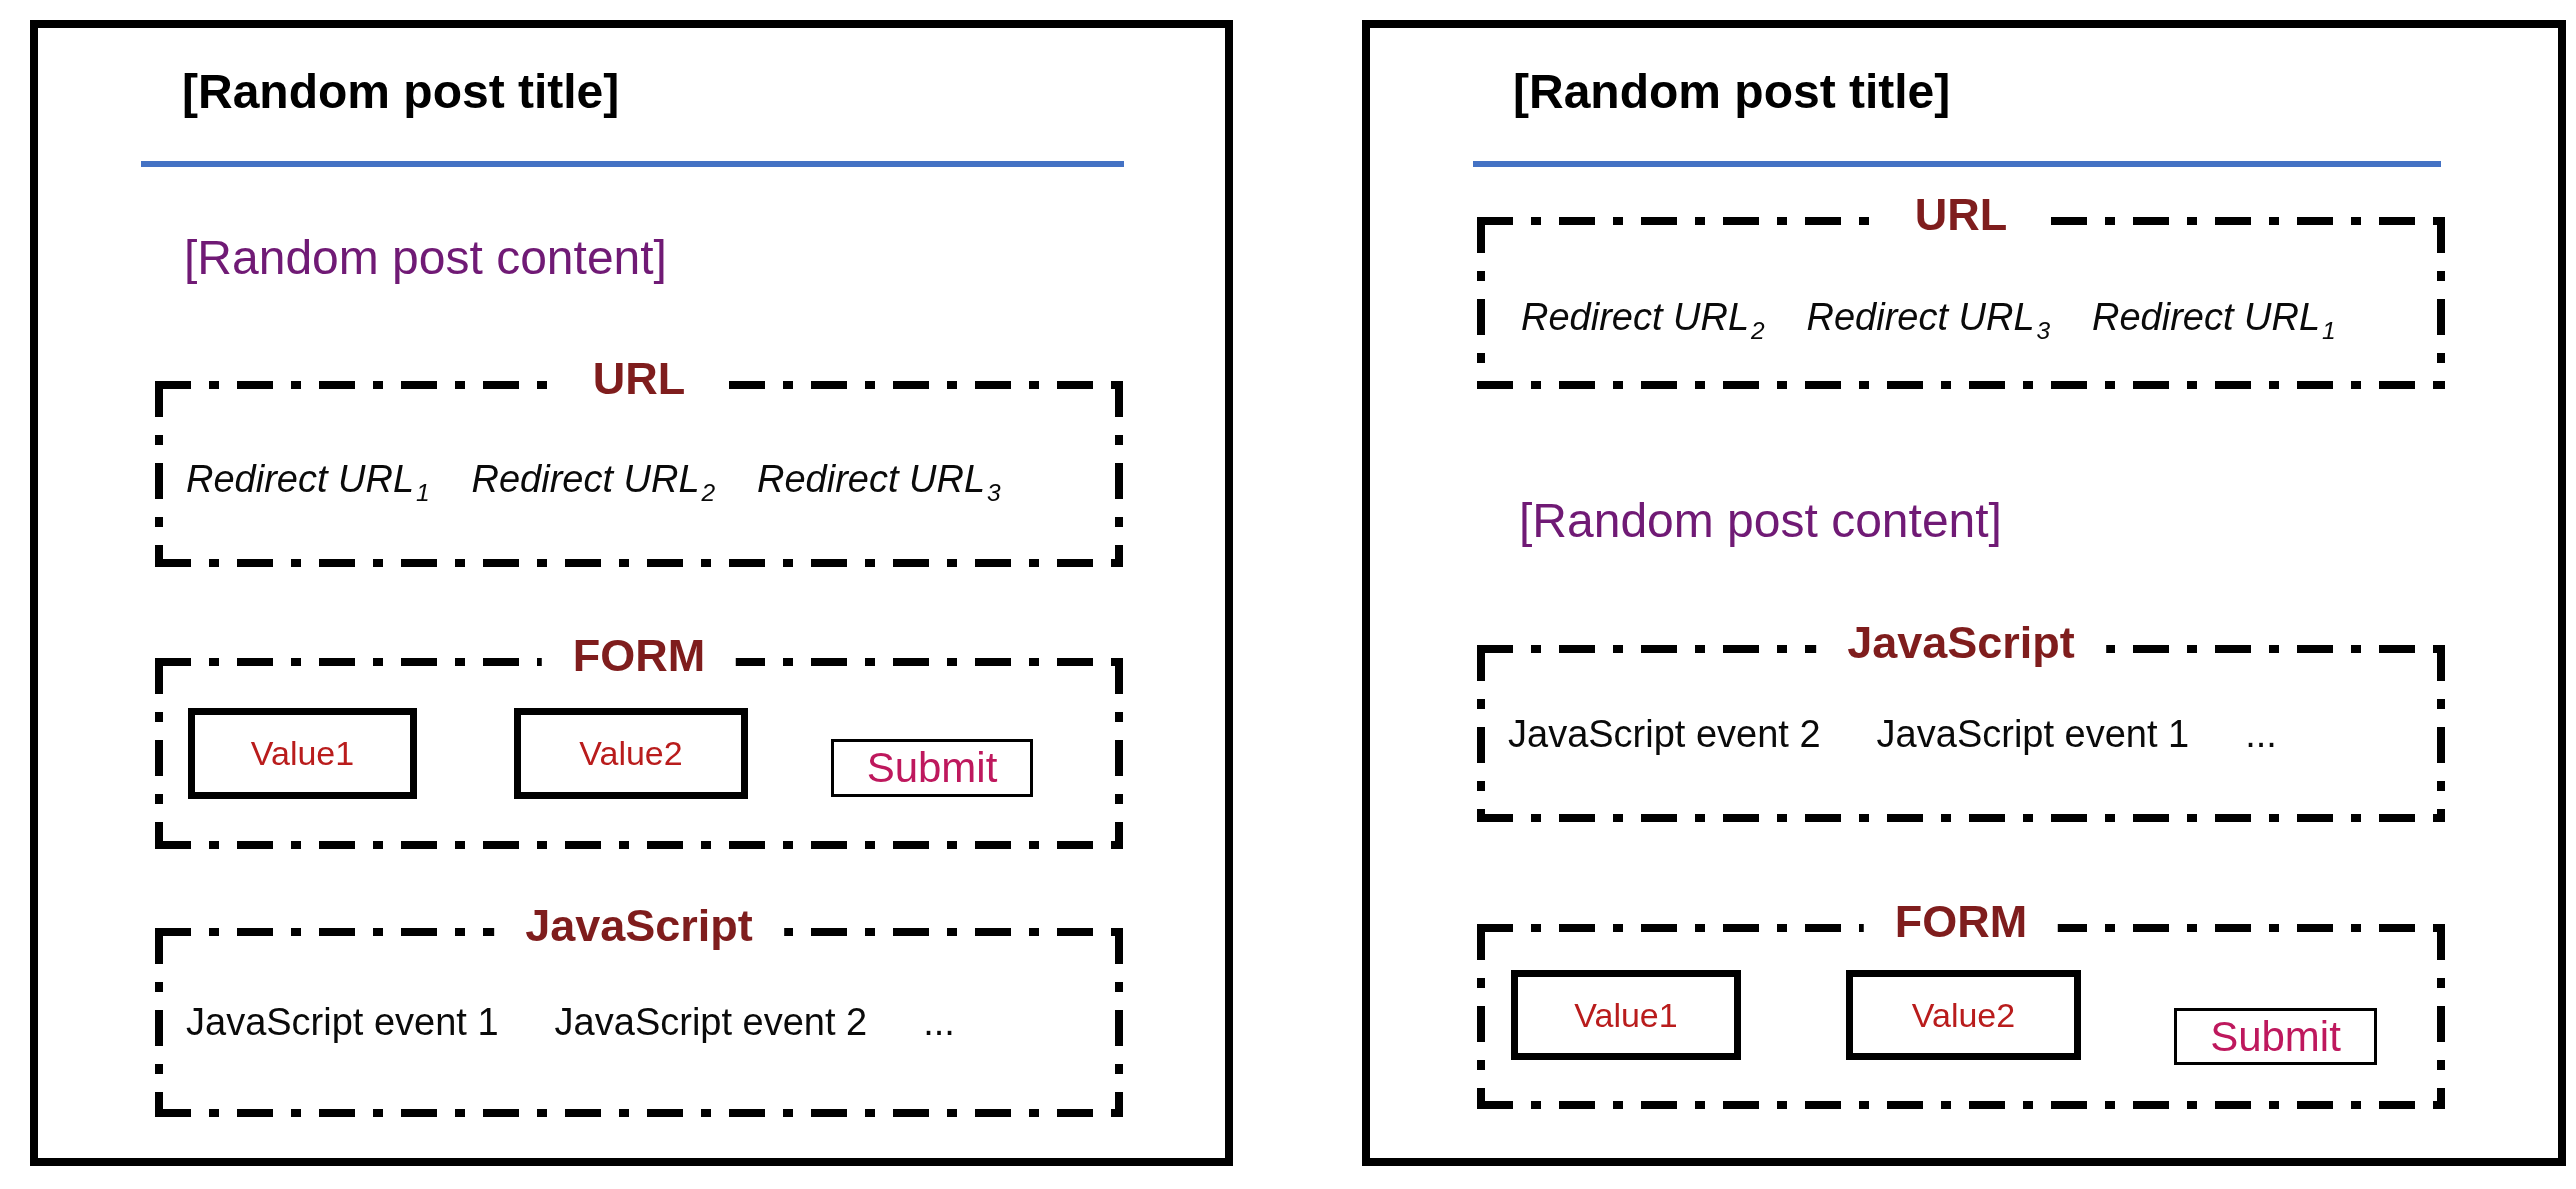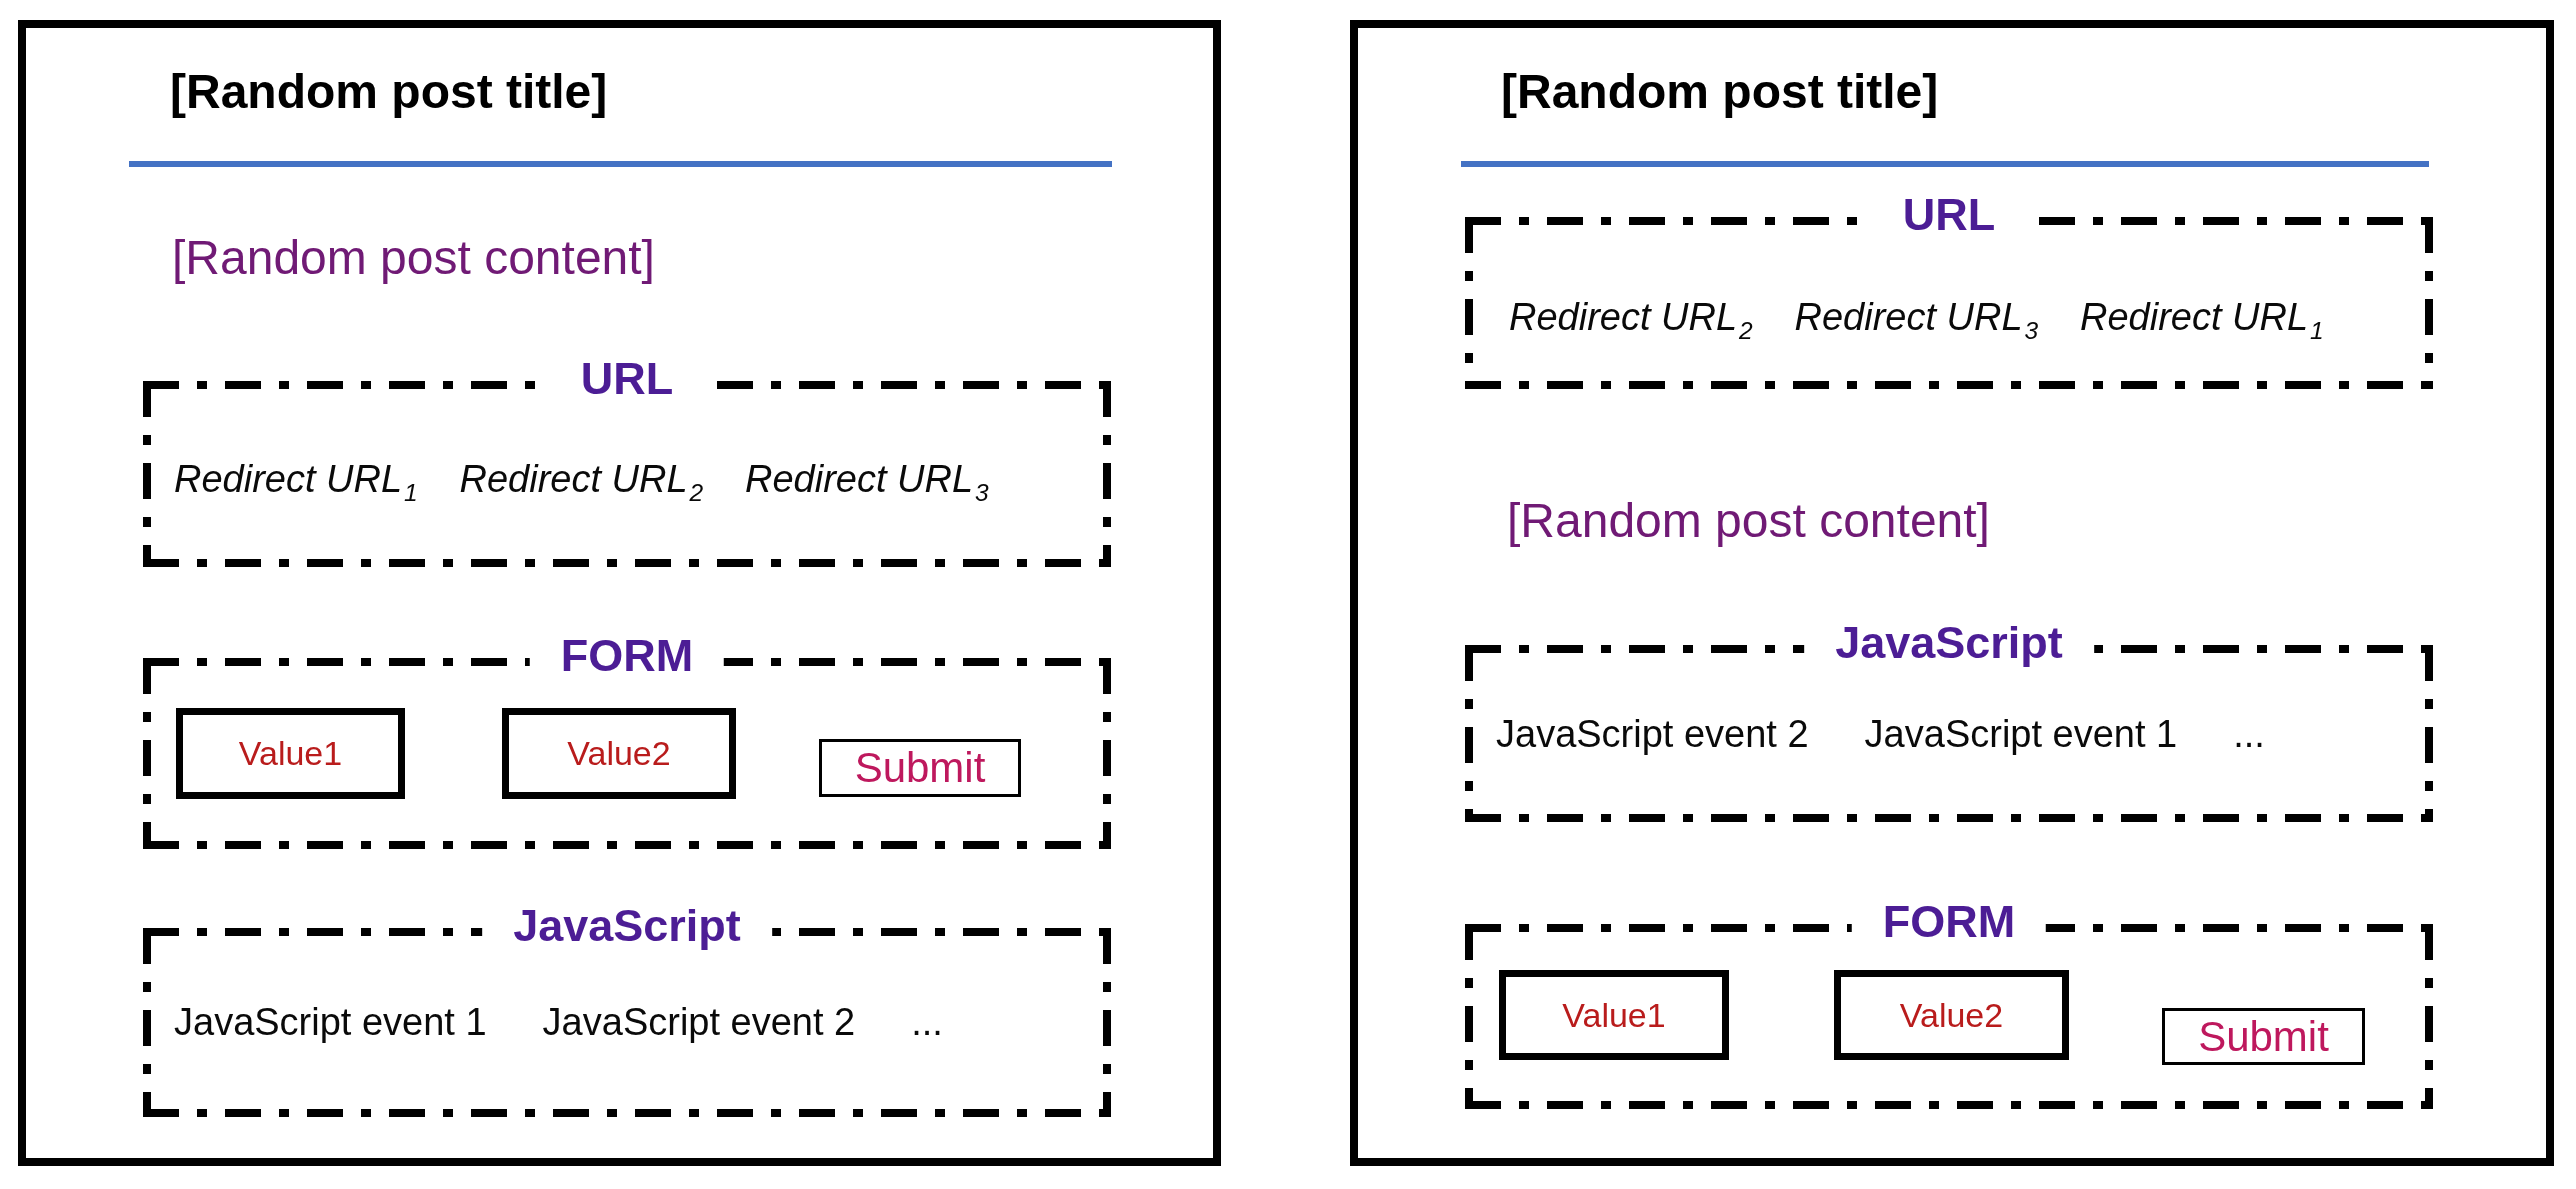--- a/index.html
+++ b/index.html
@@ -17,20 +17,21 @@
     background: #ffffff;
     overflow: hidden;
   }
   .panel {
     position: absolute;
     top: 20px;
     height: 1146px;
     border: 8.2px solid #000;
     background: #fff;
     box-sizing: border-box;
+    margin-left: 12px;
   }
   #panel-left  { left: 18px;   width: 1203px; }
   #panel-right { left: 1350px; width: 1204px; }
 
   .post-title {
     position: absolute;
     font-size: 48px;
     font-weight: 700;
     color: #000;
     line-height: 1.15;
@@ -73,21 +74,21 @@
 
   .sect-label {
     position: absolute;
     top: 0;
     left: 50%;
     transform: translate(-50%, -54%);
     background: #fff;
     padding: 0 31px;
     font-size: 45px;
     font-weight: 700;
-    color: #4c1d95;
+    color: #7f1d1d;
     z-index: 2;
     white-space: nowrap;
     line-height: 1.1;
   }
 
   .text-row {
     position: absolute;
     display: flex;
     align-items: center;
     font-size: 38px;

